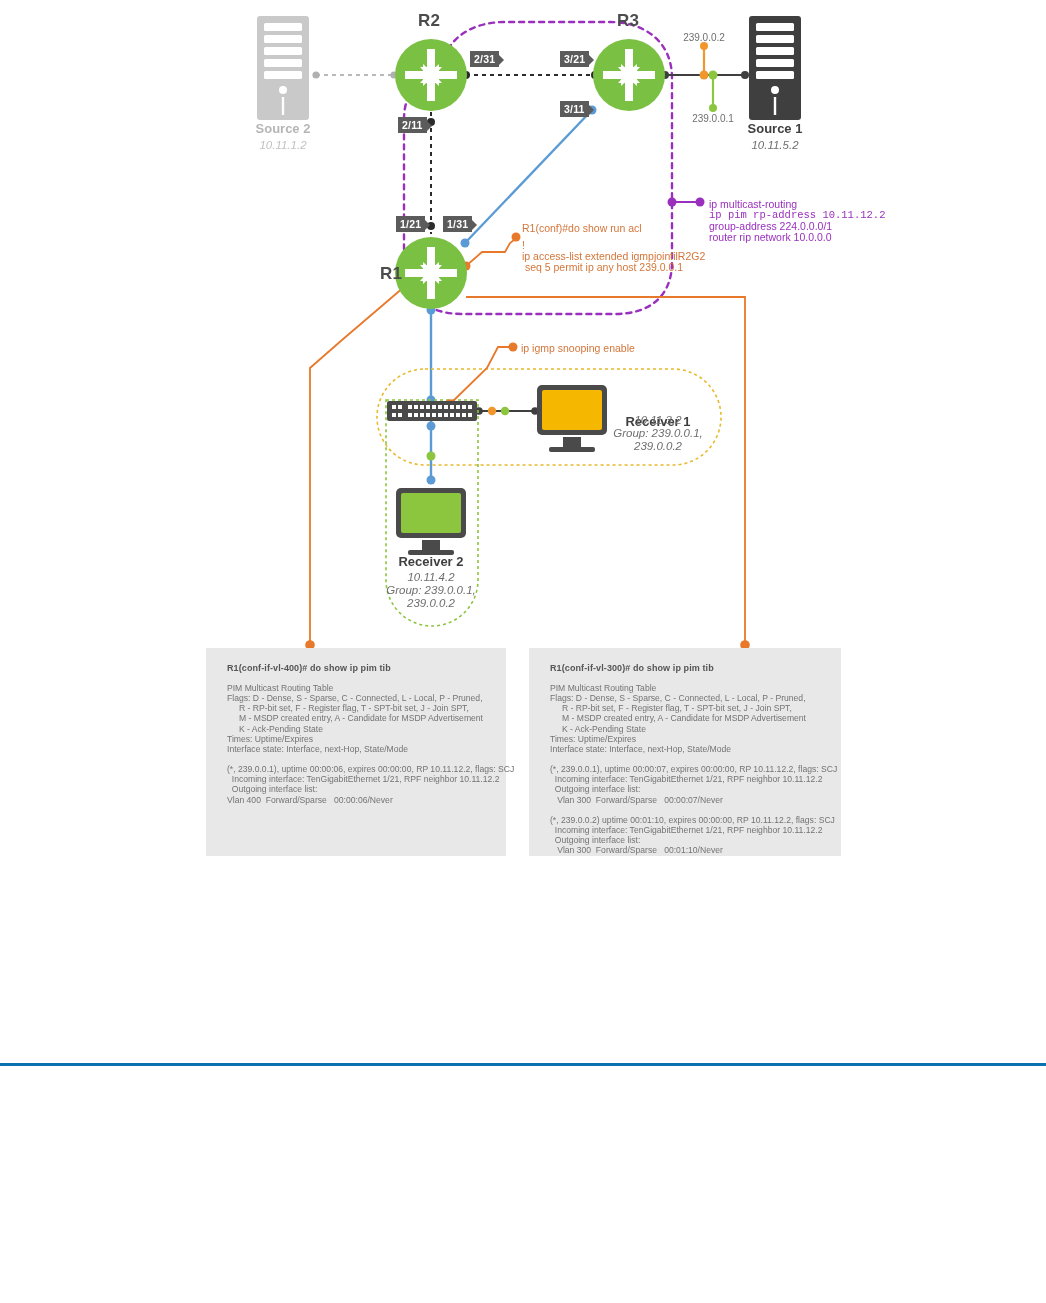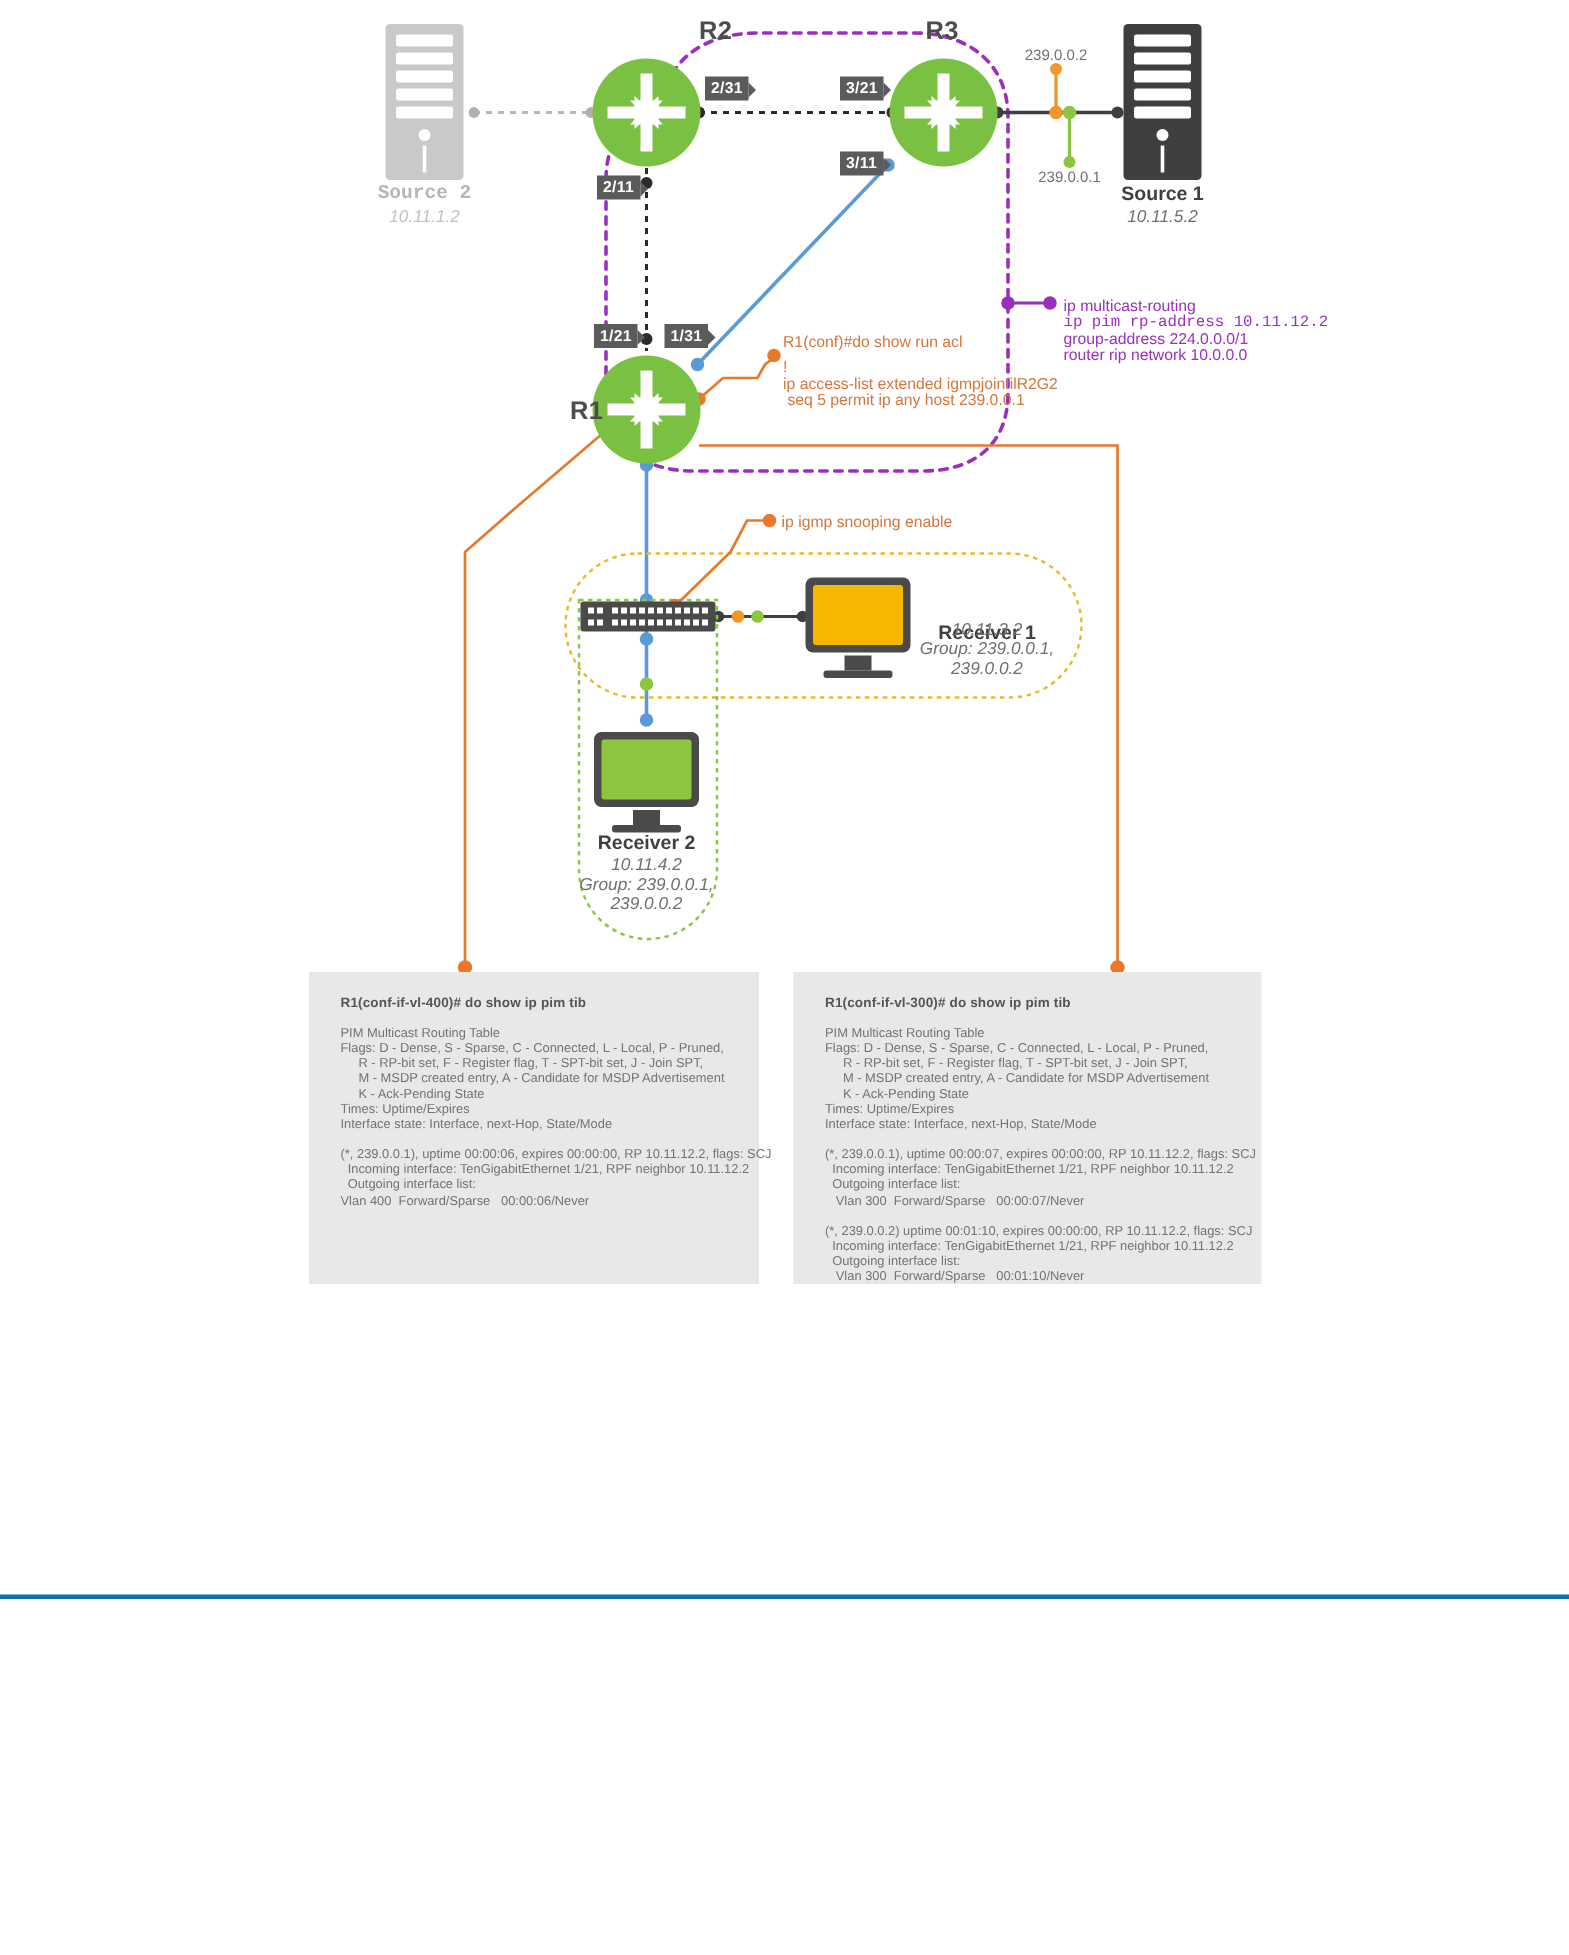--- a/index.html
+++ b/index.html
@@ -272,32 +272,32 @@
     </g>
 
     <g>
       <rect x="396" y="488" width="70" height="50" rx="5" fill="#4a4a4a"></rect>
       <rect x="401" y="493" width="60" height="40" rx="2" fill="#8cc63f"></rect>
       <rect x="422" y="540" width="18" height="10" fill="#4a4a4a"></rect>
       <rect x="408" y="550" width="46" height="5" rx="2" fill="#4a4a4a"></rect>
     </g>
   </svg>
 
-  <div class="lbl router-name" style="left:418px; top:10px;margin-left:48px;">R2</div>
+  <div class="lbl router-name" style="left:418px; top:10px;">R2</div>
   <div class="lbl router-name" style="left:617px; top:10px;">R3</div>
   <div class="lbl router-name" style="left:360px; top:263px;margin-left:20px;">R1</div>
 
   <div class="iface-tag" style="left:470px; top:51px;">2/31</div>
   <div class="iface-tag" style="left:560px; top:51px;">3/21</div>
   <div class="iface-tag" style="left:560px; top:101px;">3/11</div>
   <div class="iface-tag" style="left:398px; top:117px;">2/11</div>
   <div class="iface-tag" style="left:396px; top:216px;">1/21</div>
   <div class="iface-tag" style="left:443px; top:216px;">1/31</div>
 
-  <div class="lbl node-title muted" style="left:233px; top:121px; width:100px;font-family:Liberation Mono, monospace;">Source 2</div>
+  <div class="lbl node-title muted" style="left:233px; top:121px; width:100px;">Source 2</div>
   <div class="lbl node-sub muted" style="left:233px; top:138px; width:100px;">10.11.1.2</div>
 
   <div class="lbl node-title" style="left:725px; top:121px; width:100px;">Source 1</div>
   <div class="lbl node-sub" style="left:725px; top:138px; width:100px;">10.11.5.2</div>
 
   <div class="lbl node-title" style="left:608px; top:398px; width:100px;margin-top:16px;">Receiver 1</div>
   <div class="lbl node-sub" style="left:608px; top:413px; width:100px;">10.11.3.2</div>
   <div class="lbl node-sub" style="left:593px; top:426px; width:130px;">Group: 239.0.0.1,</div>
   <div class="lbl node-sub" style="left:593px; top:439px; width:130px;">239.0.0.2</div>
 

